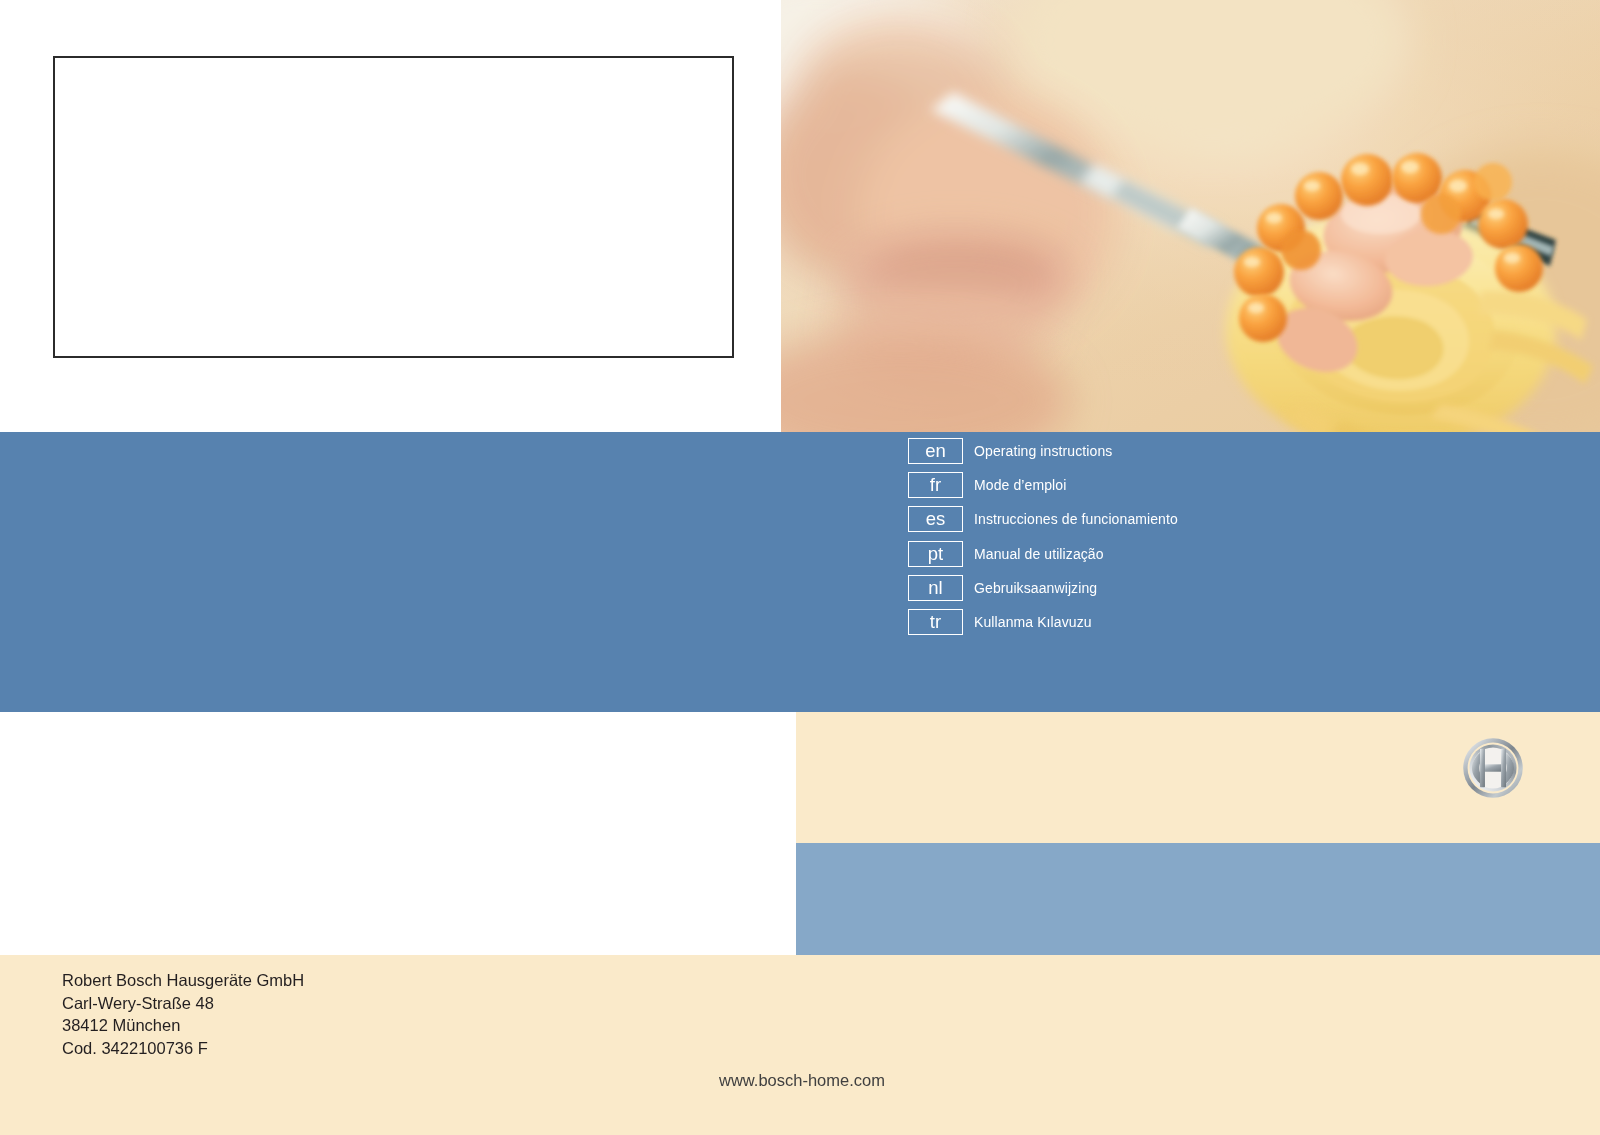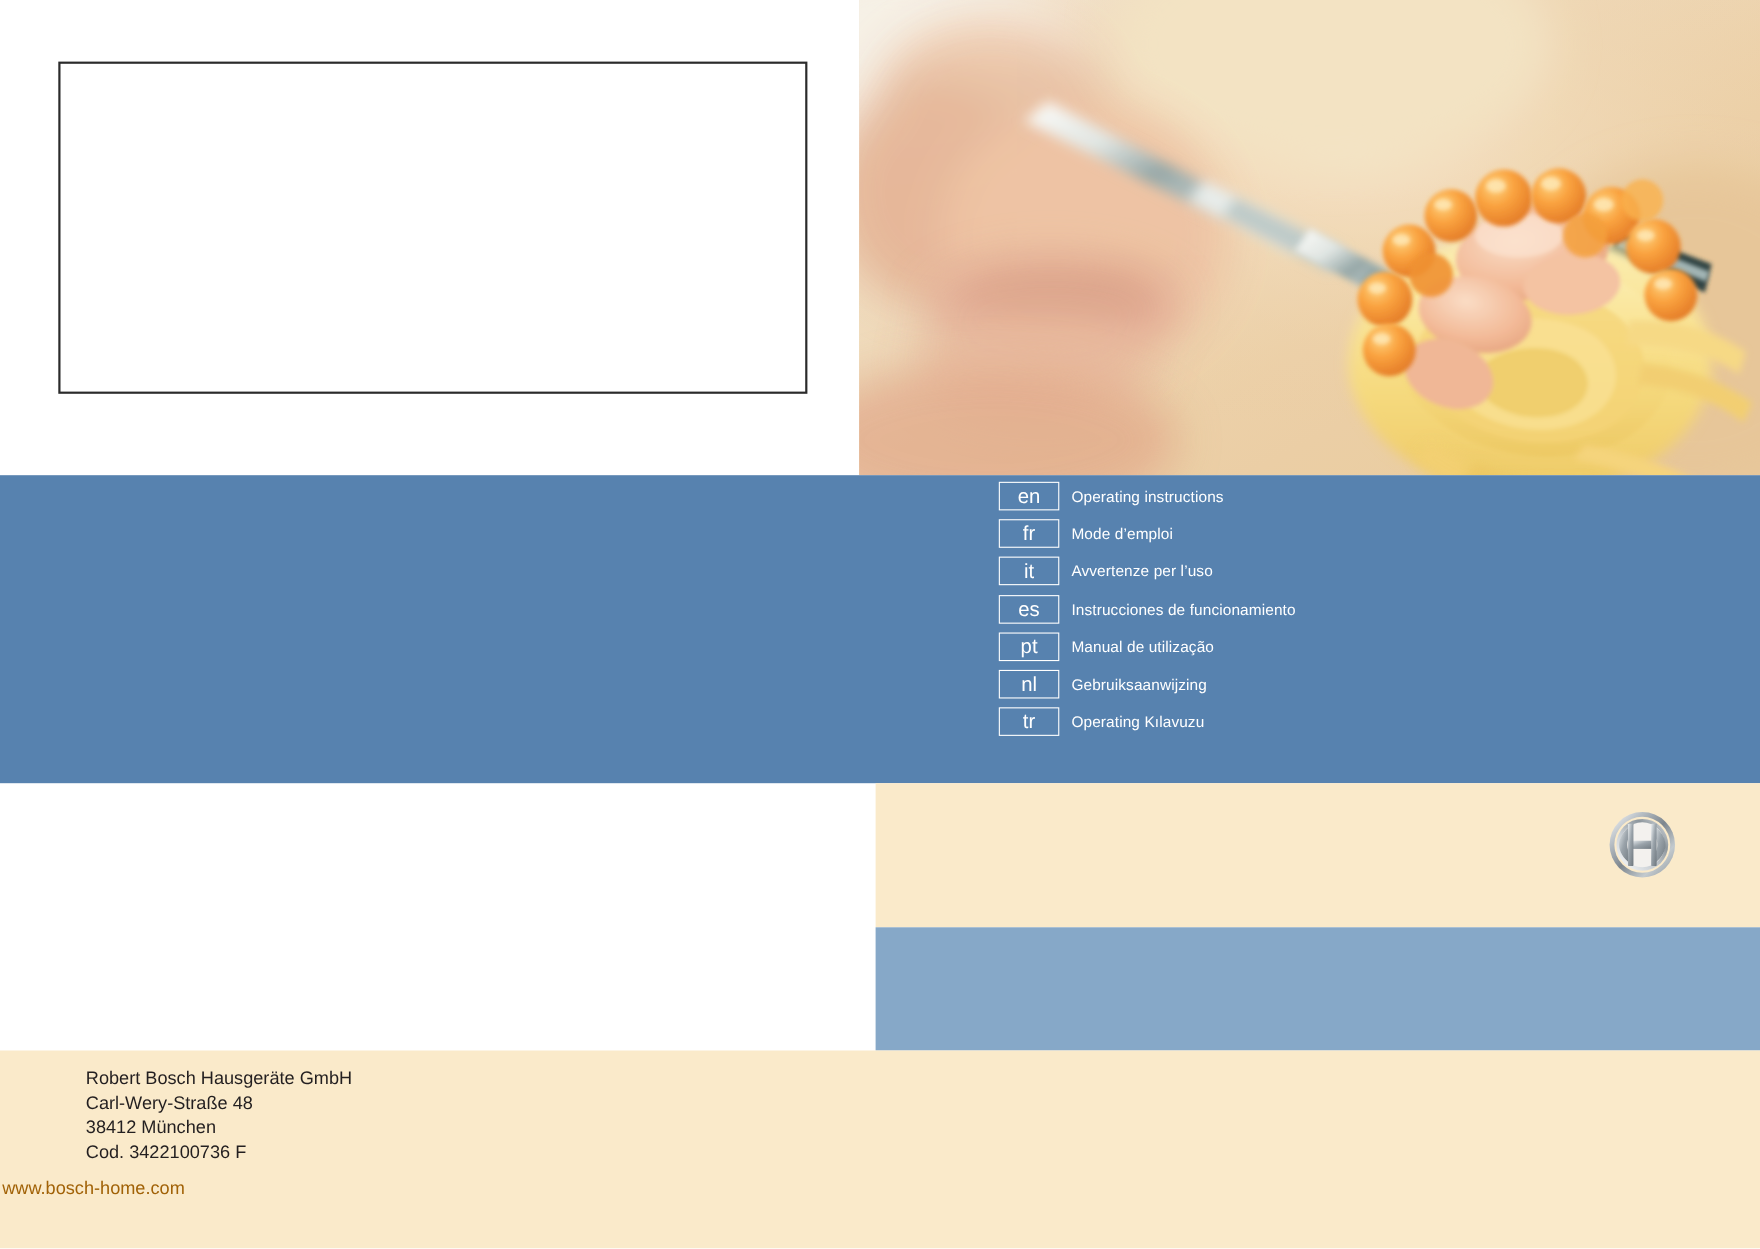--- a/index.html
+++ b/index.html
@@ -124,34 +124,34 @@
   .footer-cream {
     position: absolute;
     left: 0;
     top: 955px;
     width: 1600px;
     height: 180px;
     background: #faeaca;
   }
   .address {
     position: absolute;
-    left: 78px;
+    left: 62px;
     top: 14px;
     color: #231f20;
     font-size: 16.5px;
     line-height: 22.6px;
   }
   .address div { white-space: nowrap; }
   .website {
     position: absolute;
     left: 0;
     top: 116px;
     width: 1600px;
-    text-align: left;
-    color: #a16207;
+    text-align: center;
+    color: #404040;
     font-size: 16.5px;
   }
   .website span { position: relative; left: 2px; }
 
   
   .title-box {
     position: absolute;
     left: 53px;
     top: 56px;
     width: 681px;
@@ -335,38 +335,34 @@
   <div class="lang-list">
     <div class="lang-row">
       <span class="lang-code">en</span>
       <span class="lang-label">Operating  instructions</span>
     </div>
     <div class="lang-row">
       <span class="lang-code">fr</span>
       <span class="lang-label">Mode d’emploi</span>
     </div>
     <div class="lang-row">
-      <span class="lang-code">it</span>
-      <span class="lang-label">Avvertenze per l’uso</span>
-    </div>
-    <div class="lang-row">
       <span class="lang-code">es</span>
       <span class="lang-label">Instrucciones de funcionamiento</span>
     </div>
     <div class="lang-row">
       <span class="lang-code">pt</span>
       <span class="lang-label">Manual de utilização</span>
     </div>
     <div class="lang-row">
       <span class="lang-code">nl</span>
       <span class="lang-label">Gebruiksaanwijzing</span>
     </div>
     <div class="lang-row">
       <span class="lang-code">tr</span>
-      <span class="lang-label">Operating Kılavuzu</span>
+      <span class="lang-label">Kullanma Kılavuzu</span>
     </div>
   </div>
 
   <div class="logo-block">
     <div class="bosch-logo">
       <svg class="bosch-mark" viewBox="0 0 100 100">
         <defs>
           <linearGradient id="ringOuter" x1="0" y1="0" x2="1" y2="1">
             <stop offset="0%" stop-color="#fdfdfd"></stop>
             <stop offset="25%" stop-color="#b9c0c6"></stop>

